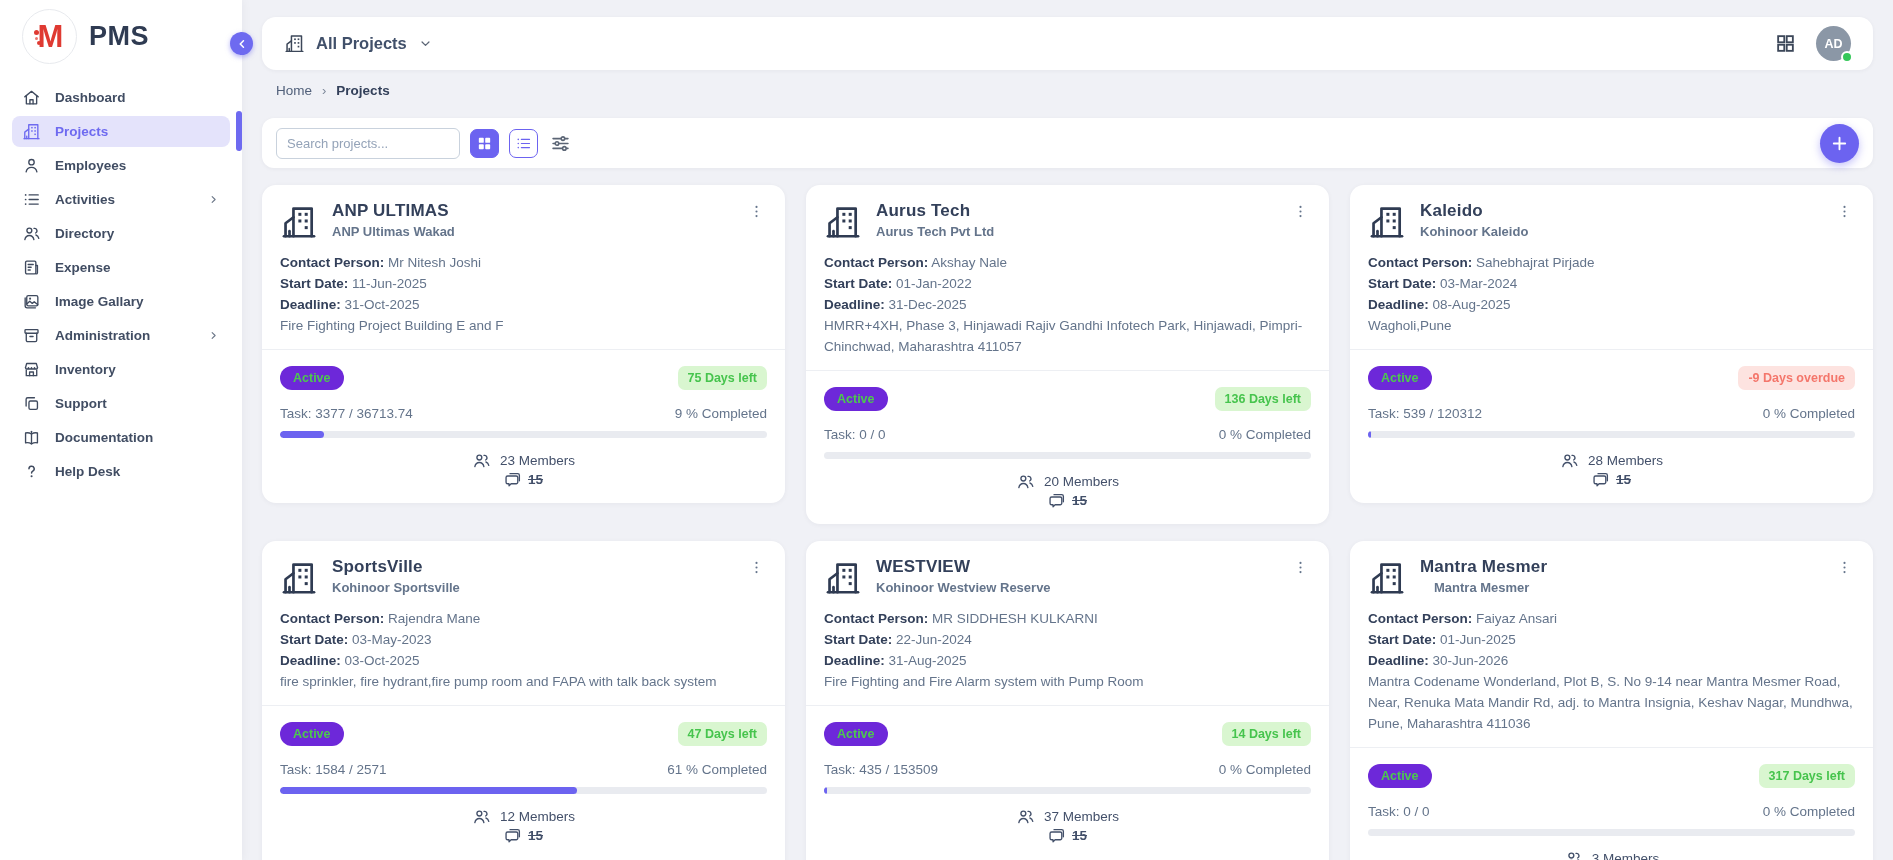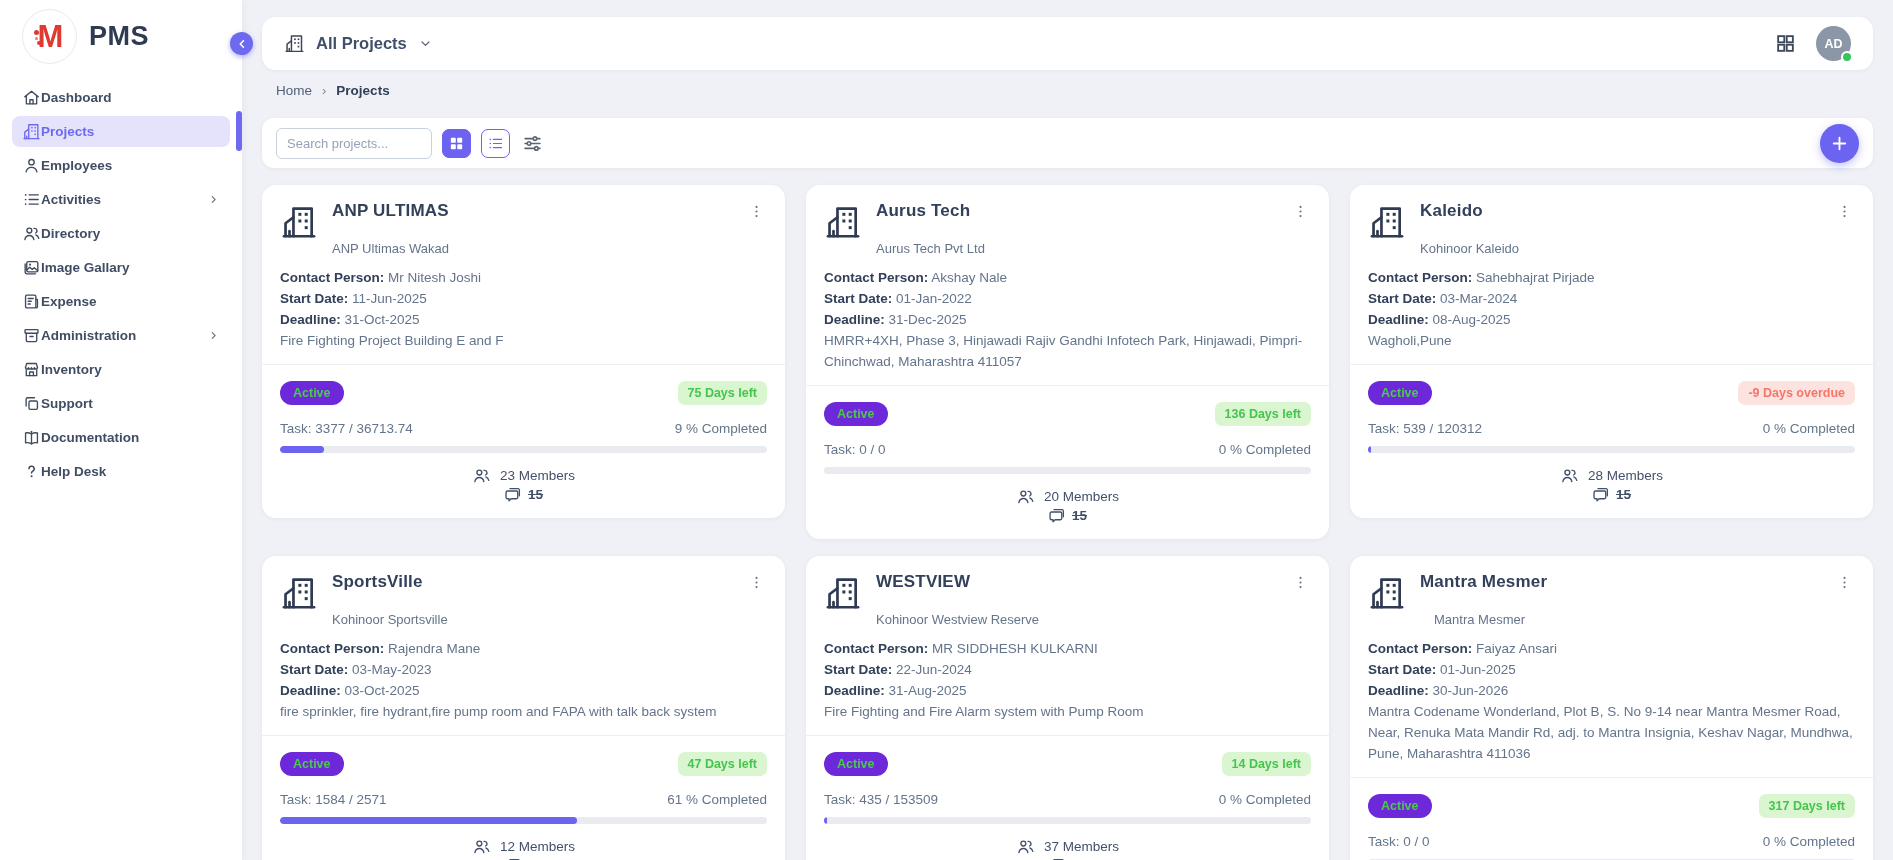--- a/index.html
+++ b/index.html
@@ -34,21 +34,21 @@
   .logo-text { font-size:27px; font-weight:800; color:#2f3b52; letter-spacing:.5px; }
 
   .collapse-btn {
     position:absolute; top:32px; right:-11px; width:23px; height:23px;
     background:#6e6af0; border:none; border-radius:50%; color:#fff;
     display:flex; align-items:center; justify-content:center; cursor:pointer;
     box-shadow:0 2px 5px rgba(110,106,240,.5);
   }
   .nav { padding:10px 12px; }
   .nav-item {
-    display:flex; align-items:center; 
+    display:flex; align-items:center; gap:14px;
     height:31px; padding:0 10px; margin-bottom:3px;
     border-radius:8px; color:#414d63; font-size:13.5px; font-weight:600;
     cursor:pointer; position:relative;
   }
   .nav-item .nic { color:#3f4a5e; flex:0 0 auto; }
   .nav-item .chev { margin-left:auto; color:#6b7687; }
   .nav-item.active { background:#e4e3fb; color:#6e6af0; }
   .nav-item.active .nic { color:#6e6af0; }
   .active-indicator {
     position:absolute; right:0; top:111px; width:6px; height:40px;
@@ -86,21 +86,21 @@
   .crumb-sep { color:#7c8799; font-size:13px; }
   .crumb-current { color:#33405a; font-weight:600; }
 
   .toolbar {
     background:#fff; border-radius:12px; height:50px;
     display:flex; align-items:center; justify-content:space-between;
     padding:0 14px; box-shadow:0 1px 4px rgba(30,41,59,.05);
   }
   .toolbar-left { display:flex; align-items:center; gap:10px; }
   .search-input {
-    width:156px; height:31px; border:1px solid #c9d2dd; border-radius:6px;
+    width:184px; height:31px; border:1px solid #c9d2dd; border-radius:6px;
     padding:0 10px; font-size:13px; color:#334155; outline:none;
     font-family:"Liberation Sans", sans-serif;
   }
   .search-input::placeholder { color:#94a3b8; }
   .view-btn {
     width:29px; height:29px; border-radius:7px; cursor:pointer;
     display:flex; align-items:center; justify-content:center; padding:0;
   }
   .view-btn.grid-view { background:#6c63f0; border:1px solid #6c63f0; color:#fff; }
   .view-btn.list-view { background:#fff; border:1.5px solid #6c63f0; color:#6c63f0; }
@@ -120,21 +120,21 @@
   }
   .card {
     background:#fff; border-radius:14px; padding:16px 18px 14px;
     box-shadow:0 1px 5px rgba(30,41,59,.05);
   }
   .card.pad-bottom { padding-bottom:42px; }
   .card-head { display:flex; align-items:flex-start; gap:14px; }
   .card-bicon { color:#2f3b52; margin-top:2px; flex:0 0 auto; }
   .card-titles { flex:1; }
   .card-title { font-size:17px; font-weight:700; color:#33405a; letter-spacing:.2px; }
-  .card-sub { font-size:13px; color:#64748b; margin-top:20px; }
+  .card-sub { font-size:13px; color:#64748b; margin-top:3px;font-weight:bold; }
   .kebab-btn { background:none; border:none; color:#64748b; cursor:pointer; padding:2px; }
 
   .card-info { margin-top:11px; font-size:13.5px; line-height:21px; color:#64748b; }
   .card-info b { color:#33405a; font-weight:700; }
   .card-desc { margin-top:0; }
 
   .card-divider { border-top:1px solid #edeff3; margin:13px -18px 0; }
 
   .badge-row { display:flex; align-items:center; justify-content:space-between; margin-top:16px; }
   .badge-status {
@@ -361,29 +361,29 @@
         </svg>
     </div>
     <div class="nav-item">
       <svg class="ic nic" width="19" height="19">
           <use href="#i-users"></use>
         </svg>
       <span>Directory</span>
     </div>
     <div class="nav-item">
       <svg class="ic nic" width="19" height="19">
+          <use href="#i-doc"></use>
+        </svg>
+      <span>Expense</span>
+    </div>
+    <div class="nav-item">
+      <svg class="ic nic" width="19" height="19">
           <use href="#i-image"></use>
         </svg>
       <span>Image Gallary</span>
-    </div>
-    <div class="nav-item">
-      <svg class="ic nic" width="19" height="19">
-          <use href="#i-doc"></use>
-        </svg>
-      <span>Expense</span>
     </div>
     <div class="nav-item">
       <svg class="ic nic" width="19" height="19">
           <use href="#i-box"></use>
         </svg>
       <span>Administration</span>
       <svg class="ic chev" width="13" height="13">
           <use href="#i-chev-right"></use>
         </svg>
     </div>

